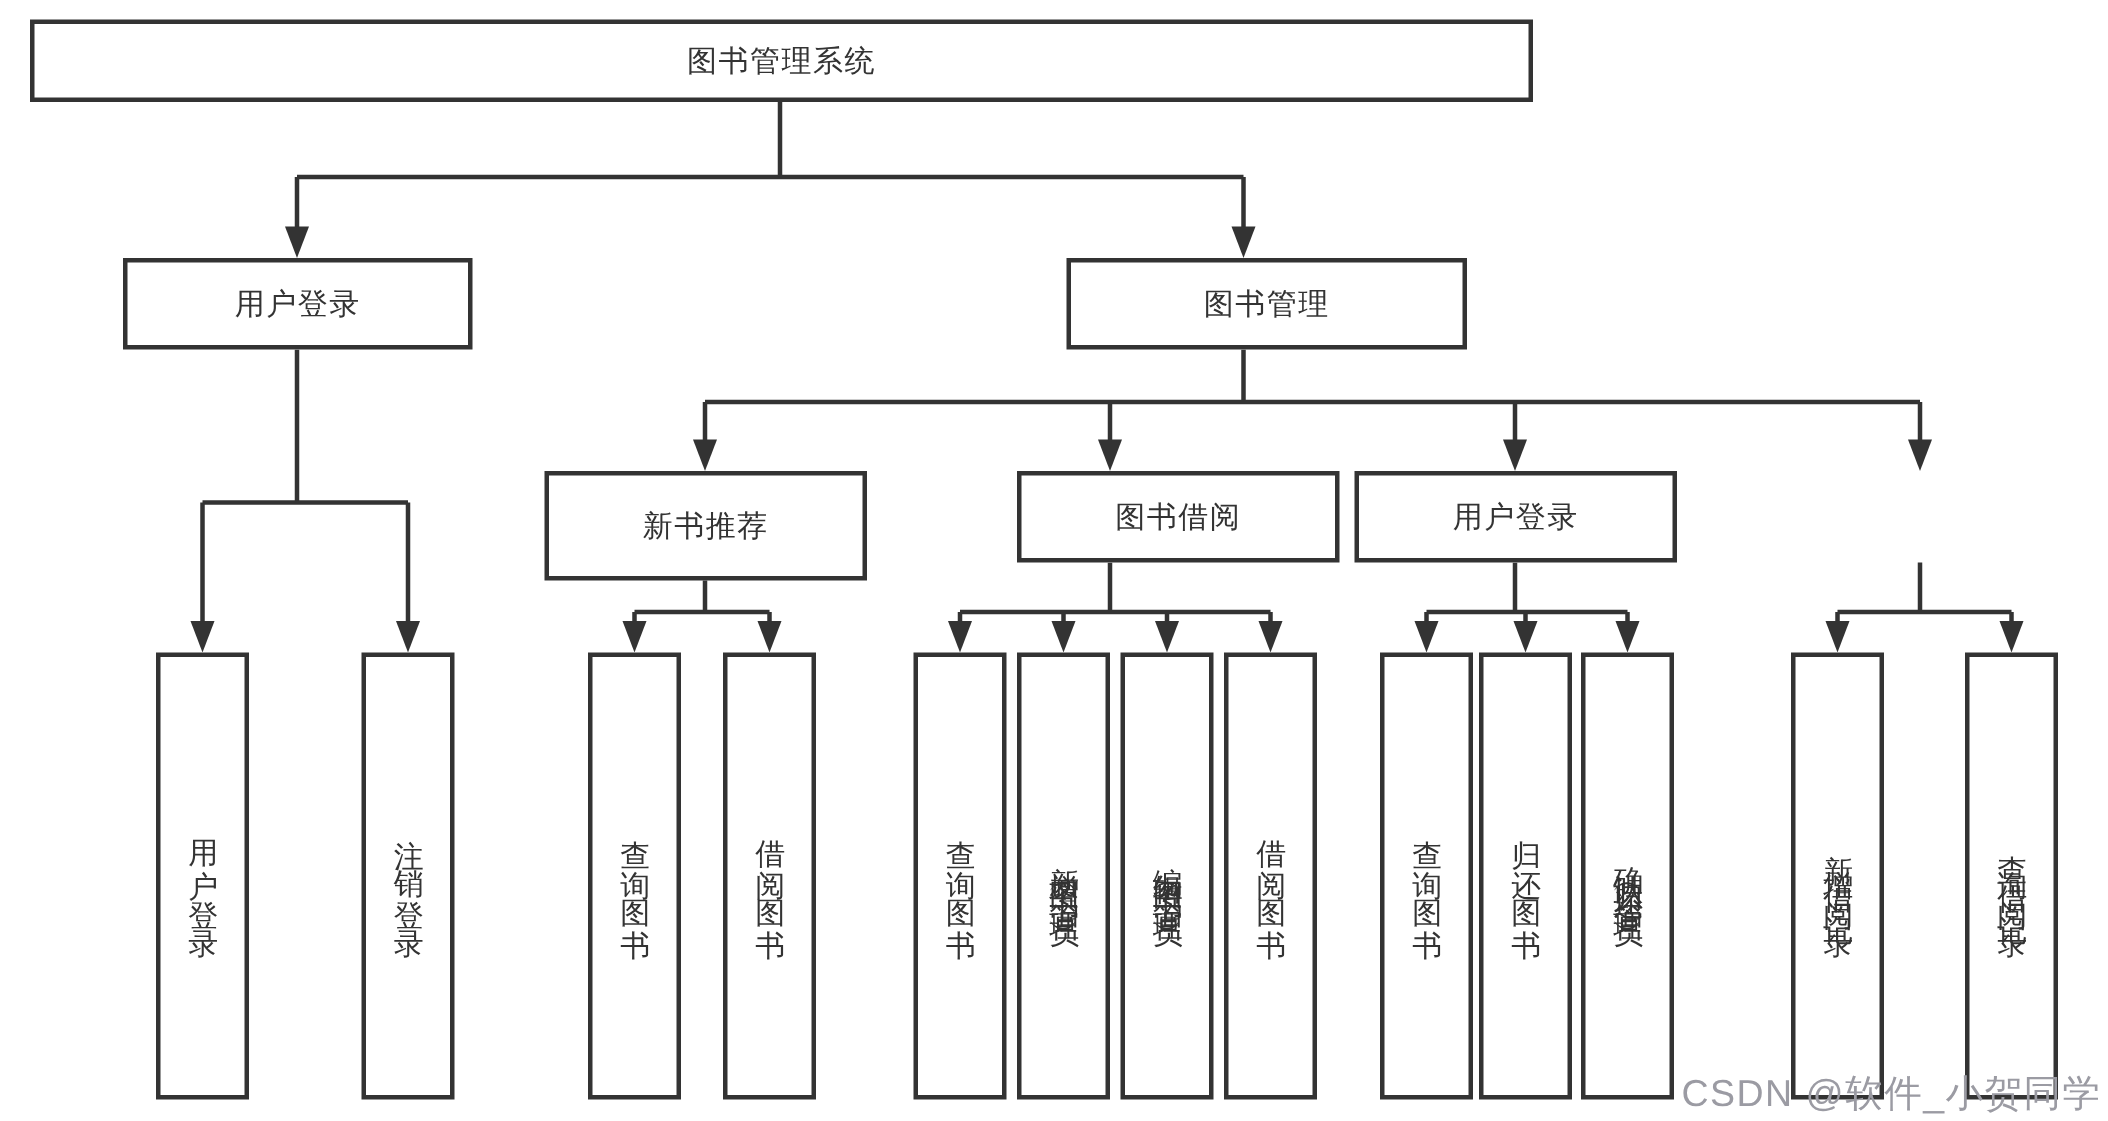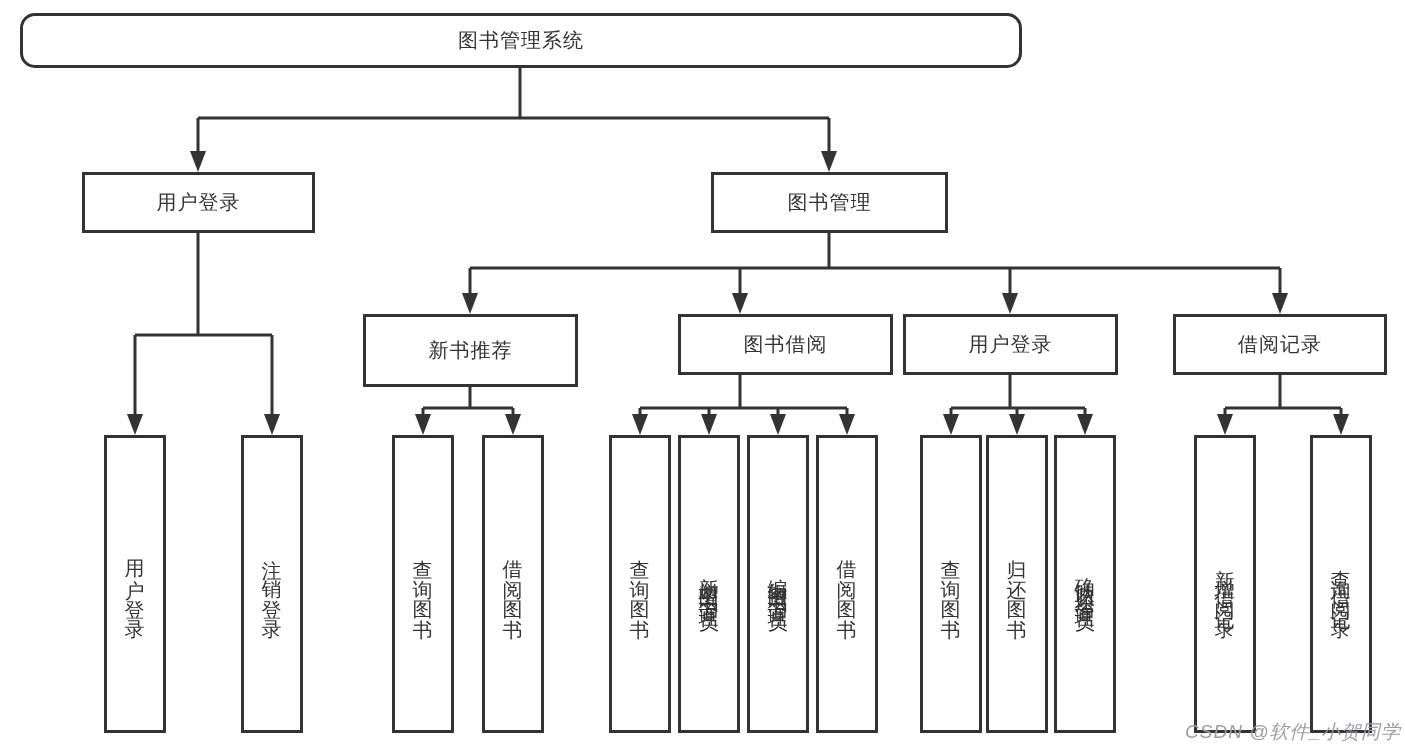--- a/index.html
+++ b/index.html
@@ -48,24 +48,24 @@
     top:435px;
     width:62px;
     height:298px;
     z-index:2;
     overflow:hidden;
   }
   .ls-wide{letter-spacing:20px;}
   .ls-mid{letter-spacing:10px;}
   .ls-tight{letter-spacing:5px;}
   
-  .n-root{left:20px;top:13px;width:1002px;height:55px;border-radius:15px;}
+  .n-root{left:20px;top:13px;width:1002px;height:55px;}
   
   .n-user-login{left:82px;top:172px;width:233px;height:61px;}
-  .n-book-mgmt{left:711px;top:172px;width:237px;height:61px;}
+  .n-book-mgmt{left:711px;top:172px;width:267px;height:61px;}
   
   .n-new-book{left:363px;top:314px;width:215px;height:73px;}
   .n-borrow{left:633px;top:314px;width:215px;height:61px;margin-left:45px;}
   .n-current{left:903px;top:314px;width:215px;height:61px;}
   .n-records{left:1173px;top:314px;width:214px;height:61px;}
   
   .lf-a1{left:104px;}
   .lf-a2{left:241px;}
   .lf-b1{left:392px;}
   .lf-b2{left:482px;}
@@ -75,26 +75,25 @@
   .lf-c4{left:816px;}
   .lf-d1{left:920px;}
   .lf-d2{left:986px;}
   .lf-d3{left:1054px;}
   .lf-e1{left:1194px;}
   .lf-e2{left:1310px;}
   #watermark{
     position:absolute;
     right:4px;
     bottom:2px;
-    font-size:19px;
+    font-size:25px;
     color:#9b9ba3;
     letter-spacing:1px;
     z-index:3;
     white-space:nowrap;
-    font-style:italic;
   }
 </style>
 </head>
 <body>
 
 <div id="canvas">
 
   <svg id="wires" viewBox="0 0 1405 747" xmlns="http://www.w3.org/2000/svg">
     <g stroke="#333333" stroke-width="3" fill="none">
 
@@ -139,21 +138,20 @@
   </svg>
 
   <div class="node n-root">图书管理系统</div>
 
   <div class="node n-user-login">用户登录</div>
   <div class="node n-book-mgmt">图书管理</div>
 
   <div class="node n-new-book">新书推荐</div>
   <div class="node n-borrow">图书借阅</div>
   <div class="node n-current">用户登录</div>
-  <div class="node n-records">借阅记录</div>
 
   <div class="leaf ls-wide lf-a1">用户登录</div>
   <div class="leaf ls-wide lf-a2">注销登录</div>
 
   <div class="leaf ls-wide lf-b1">查询图书</div>
   <div class="leaf ls-wide lf-b2">借阅图书</div>
 
   <div class="leaf ls-wide lf-c1">查询图书</div>
   <div class="leaf ls-tight lf-c2">新增图书（管理员）</div>
   <div class="leaf ls-tight lf-c3">编辑图书（管理员）</div>

